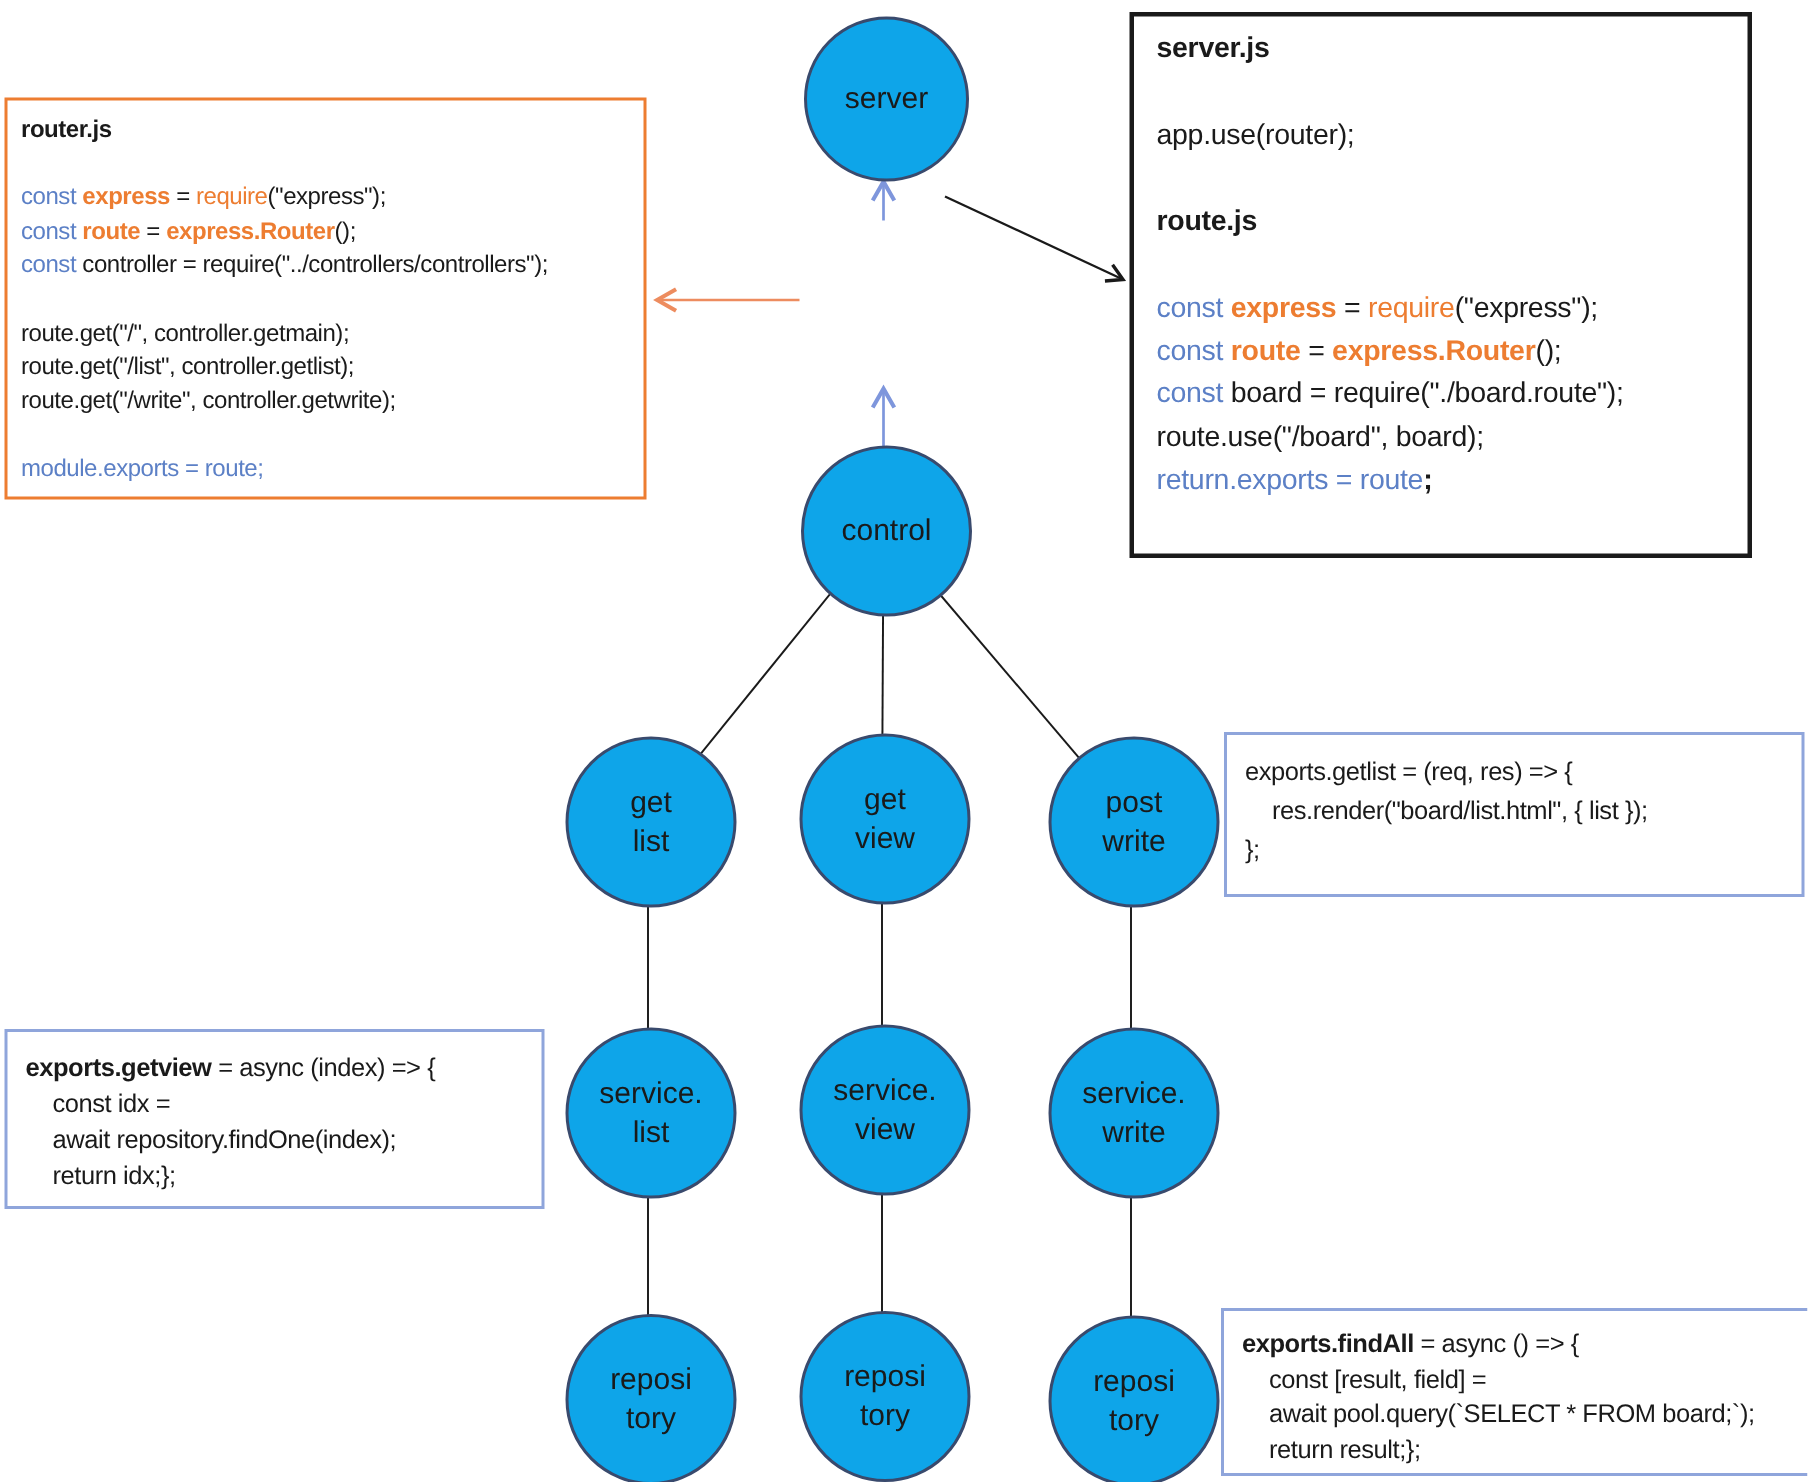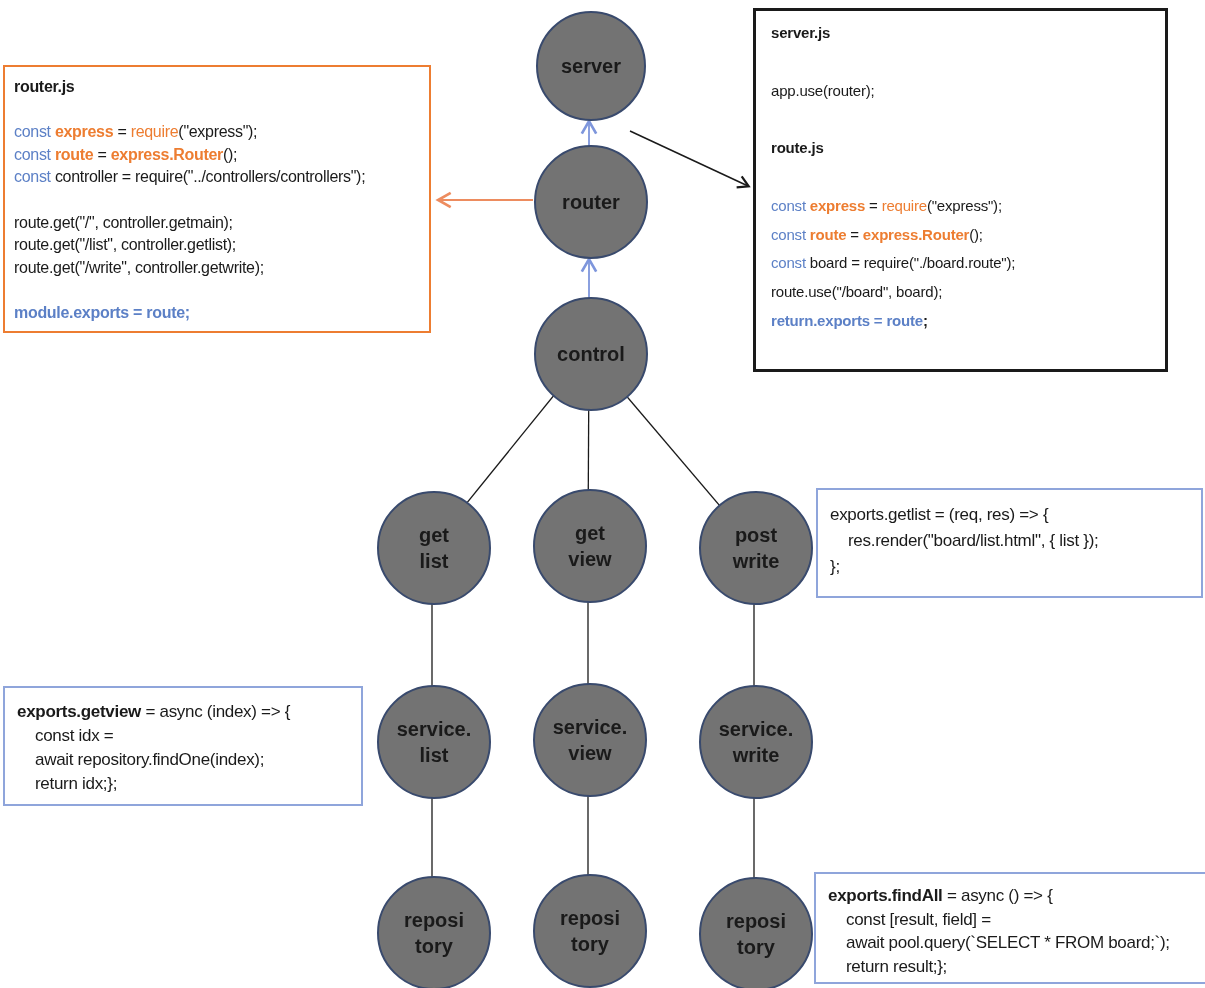--- a/index.html
+++ b/index.html
@@ -10,31 +10,30 @@
     background: #ffffff;
     font-family: "Liberation Sans", sans-serif;
     overflow: hidden;
   }
   #edges { position: absolute; left: 0; top: 0; z-index: 1; }
 
   .node {
     position: absolute;
     border: 2px solid #394A6D;
     border-radius: 50%;
-    background: #737373;
+    background: #0ea5e9;
     z-index: 2;
     display: flex;
     align-items: center;
     justify-content: center;
     text-align: center;
     color: #1a1a1a;
     font-size: 20px;
     line-height: 1.3;
     white-space: pre-line;
-    font-weight: bold;
   }
 
   .codebox {
     position: absolute;
     background: #ffffff;
     z-index: 3;
     box-sizing: border-box;
     color: #1a1a1a;
   }
   .codebox .code-line { white-space: nowrap; }
@@ -43,21 +42,21 @@
   #box-router-js {
     left: 3px; top: 65px; width: 428px; height: 268px;
     border: 2px solid #ED7D31;
     padding: 9px 20px 9px 9px;
     font-size: 16px; line-height: 22.6px; letter-spacing: -0.3px;
   }
   #box-server-index-js {
     left: 753px; top: 8px; width: 415px; height: 364px;
     border: 3px solid #1a1a1a;
     padding: 8px 10px 8px 15px;
-    font-size: 15px; line-height: 28.8px; letter-spacing: -0.2px;
+    font-size: 19px; line-height: 28.8px; letter-spacing: -0.2px;
   }
   #box-getlist {
     left: 816px; top: 488px; width: 387px; height: 110px;
     border: 2px solid #8FA5DB;
     padding: 12px 10px 12px 12px;
     font-size: 17px; line-height: 26px; letter-spacing: -0.3px;
   }
   #box-getview {
     left: 3px; top: 686px; width: 360px; height: 120px;
     border: 2px solid #8FA5DB;
@@ -67,21 +66,21 @@
   #box-findall {
     left: 814px; top: 872px; width: 468px; height: 112px;
     border: 2px solid #8FA5DB;
     padding: 10px 6px 10px 12px;
     font-size: 17px; line-height: 23.5px; letter-spacing: -0.3px;
   }
 
   .tok-p   { color: #1a1a1a; }
   .tok-b   { color: #1a1a1a; font-weight: bold; }
   .tok-kw  { color: #5C80C6; }
-  .tok-kwb { color: #5C80C6; font-weight: bold; }
+  .tok-kwb { color: #5C80C6; font-weight: normal; }
   .tok-o   { color: #ED7D31; text-align: center; }
   .tok-ob  { color: #ED7D31; font-weight: bold; margin-top: 48px; }
 </style>
 </head>
 <body>
 
 <div id="stage">
 
   <svg id="edges" width="1205" height="988">
     <defs>
@@ -106,21 +105,20 @@
     <line x1="588" y1="738" x2="588" y2="929" stroke="#1a1a1a" stroke-width="1.3"></line>
     <line x1="754" y1="740" x2="754" y2="932" stroke="#1a1a1a" stroke-width="1.3"></line>
 
     <line x1="589" y1="147" x2="589" y2="122" stroke="#7E96DC" stroke-width="1.8" marker-end="url(#arr-blue)"></line>
     <line x1="589" y1="298" x2="589" y2="260" stroke="#7E96DC" stroke-width="1.8" marker-end="url(#arr-blue)"></line>
     <line x1="533" y1="200" x2="439" y2="200" stroke="#ED8C5F" stroke-width="1.8" marker-end="url(#arr-orange)"></line>
     <line x1="630" y1="131" x2="748" y2="186" stroke="#1a1a1a" stroke-width="1.5" marker-end="url(#arr-black)"></line>
   </svg>
 
   <div class="node" style="left:536px; top:11px;  width:106px; height:106px;">server</div>
-  <div class="node" style="left:534px; top:145px; width:110px; height:110px;">router</div>
   <div class="node" style="left:534px; top:297px; width:110px; height:110px;">control</div>
   <div class="node" style="left:377px; top:491px; width:110px; height:110px;">get
 list</div>
   <div class="node" style="left:533px; top:489px; width:110px; height:110px;">get
 view</div>
   <div class="node" style="left:699px; top:491px; width:110px; height:110px;">post
 write</div>
   <div class="node" style="left:377px; top:685px; width:110px; height:110px;">service.
 list</div>
   <div class="node" style="left:533px; top:683px; width:110px; height:110px;">service.

